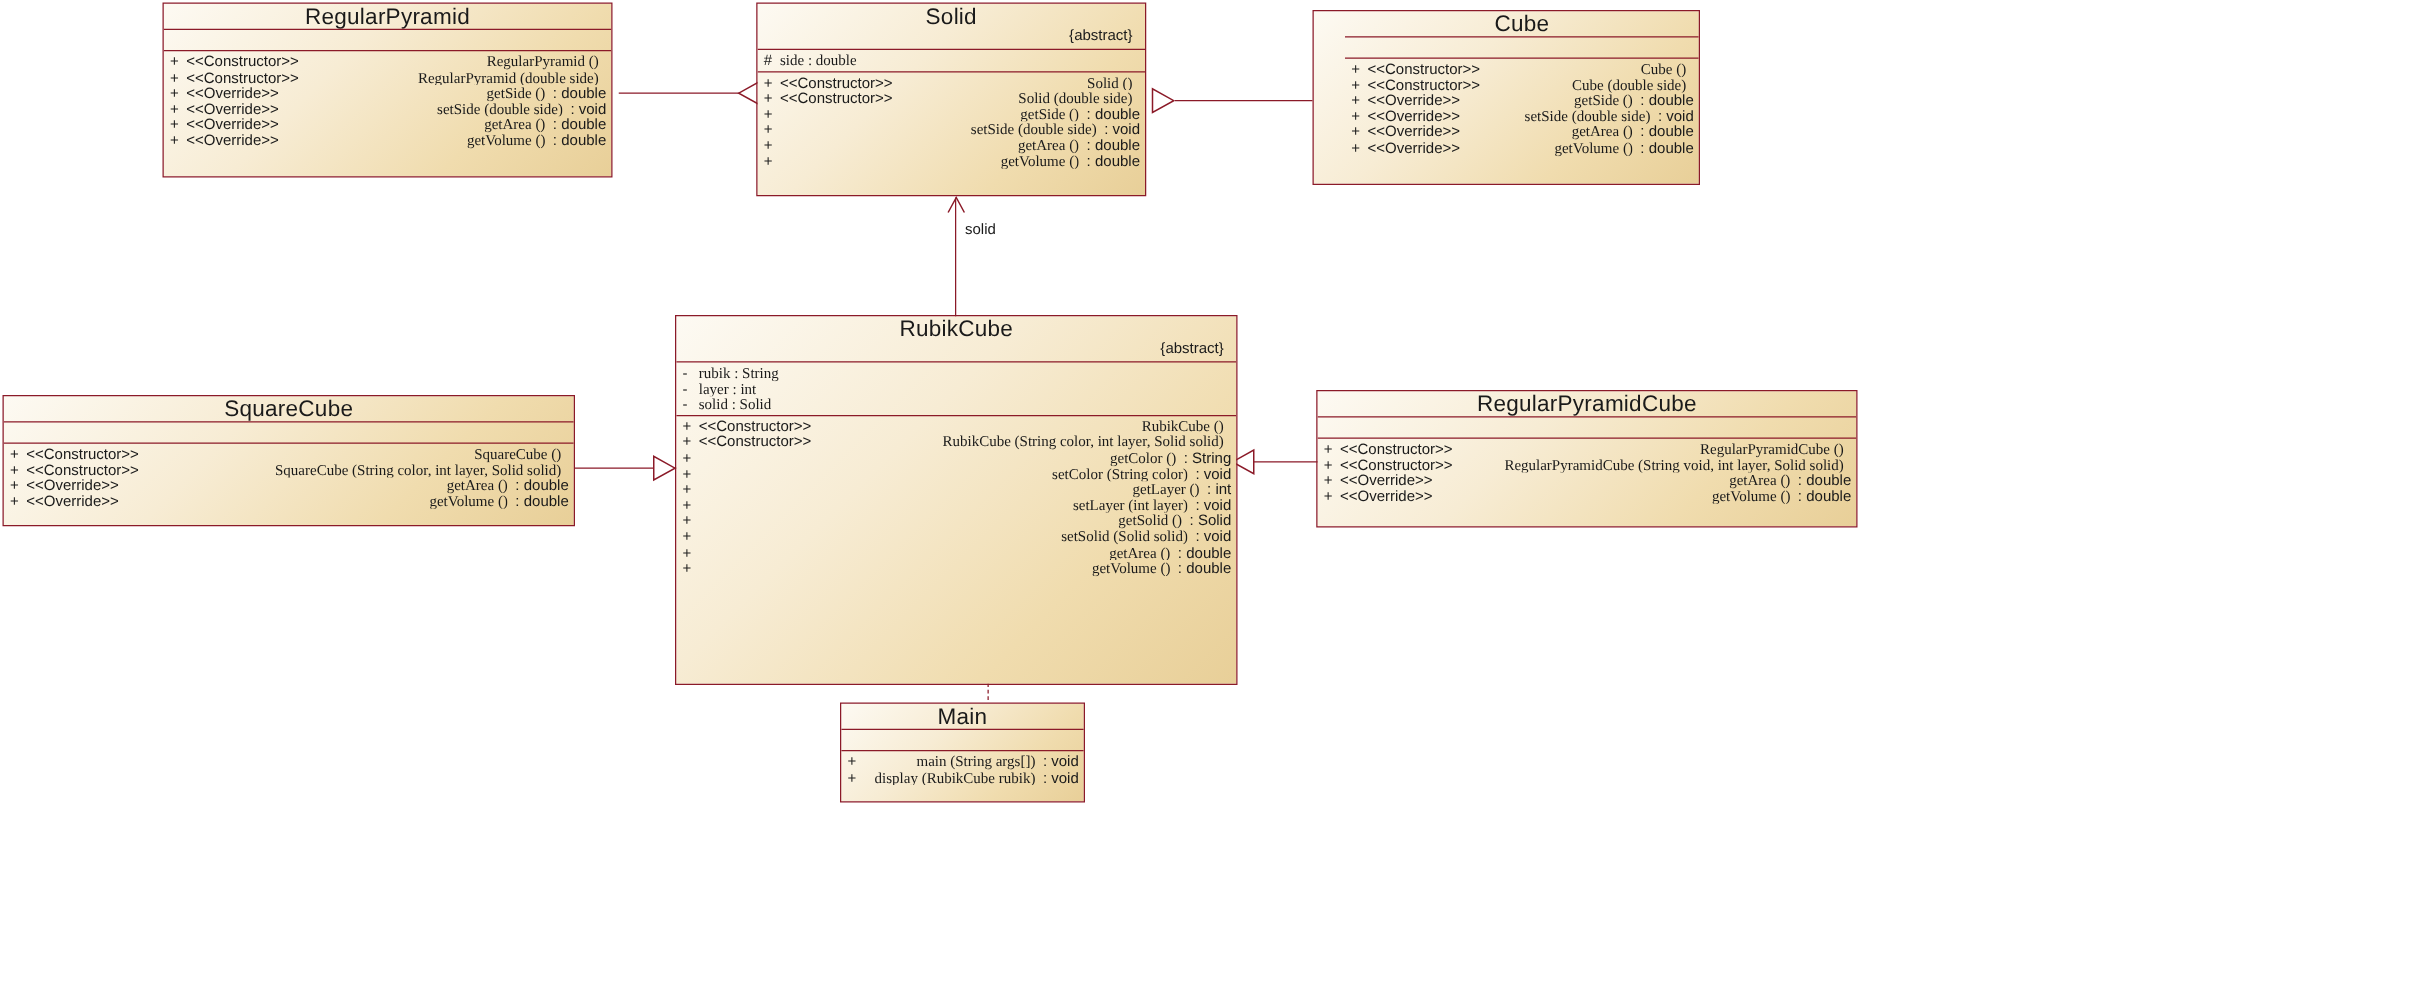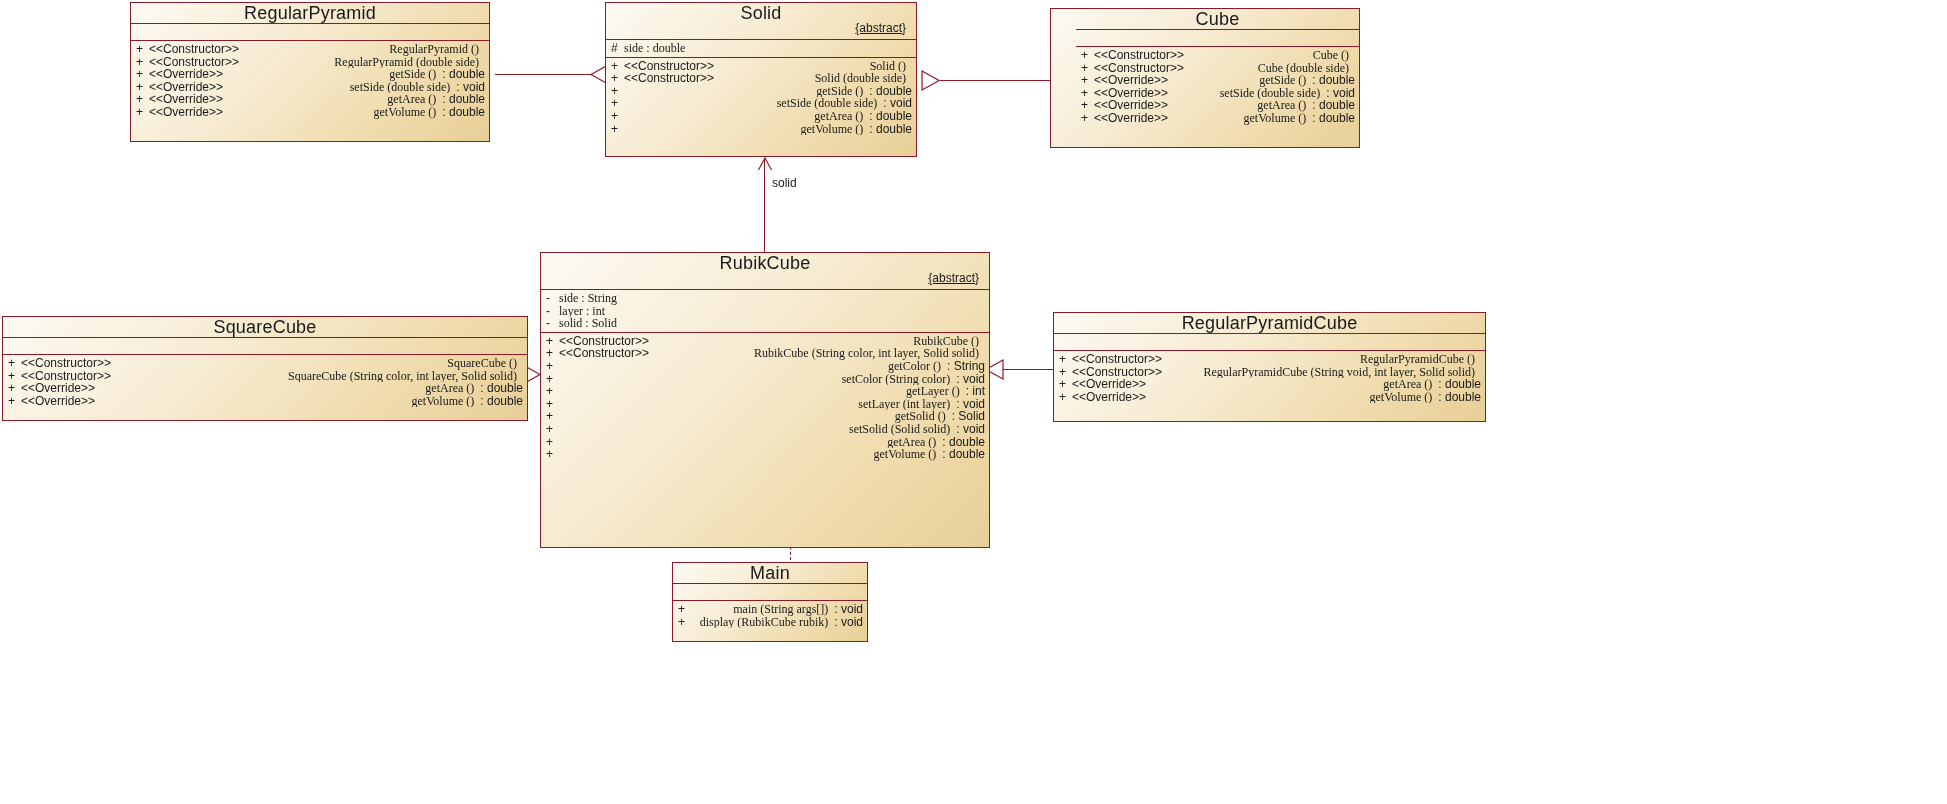--- a/index.html
+++ b/index.html
@@ -51,21 +51,20 @@
     line-height: 15px;
     color: #1a1a1a;
   }
   .cls-stereo {
     display: block;
     text-align: right;
     font-size: 12px;
     line-height: 15px;
     padding-right: 2px;
     color: #1a1a1a;
-    text-decoration: underline;
   }
   .cmp-name.has-stereo { min-height: 36px; }
 
   
   .cmp-rows {
     padding: 2px 0 2px 0;
   }
   .cmp-empty {
     height: 17px;
   }
@@ -313,21 +312,21 @@
   </div>
 
   <div class="uml-class" style="left:540px; top:252px; width:450px; height:296px;">
     <div class="compartment cmp-name has-stereo">
       <span class="cls-title">RubikCube</span>
       <span class="cls-stereo">{abstract}</span>
     </div>
     <div class="compartment cmp-rows">
       <div class="row attr">
         <span class="vis">-</span>
-        <span class="sig">side  : String</span>
+        <span class="sig">rubik  : String</span>
       </div>
       <div class="row attr">
         <span class="vis">-</span>
         <span class="sig">layer  : int</span>
       </div>
       <div class="row attr">
         <span class="vis">-</span>
         <span class="sig">solid   : Solid</span>
       </div>
     </div>
@@ -388,21 +387,21 @@
       </div>
       <div class="row">
         <span class="vis">+</span>
         <span class="stereo"></span>
         <span class="sig">getVolume ()</span>
         <span class="ret">: double</span>
       </div>
     </div>
   </div>
 
-  <div class="uml-class" style="left:2px; top:316px; width:526px; height:105px;">
+  <div class="uml-class" style="left:2px; top:316px; width:458px; height:105px;">
     <div class="compartment cmp-name">
       <span class="cls-title">SquareCube</span>
     </div>
     <div class="compartment cmp-rows cmp-empty"></div>
     <div class="compartment cmp-rows">
       <div class="row">
         <span class="vis">+</span>
         <span class="stereo">&lt;&lt;Constructor&gt;&gt;</span>
         <span class="sig">SquareCube ()</span>
         <span class="ret"></span>

